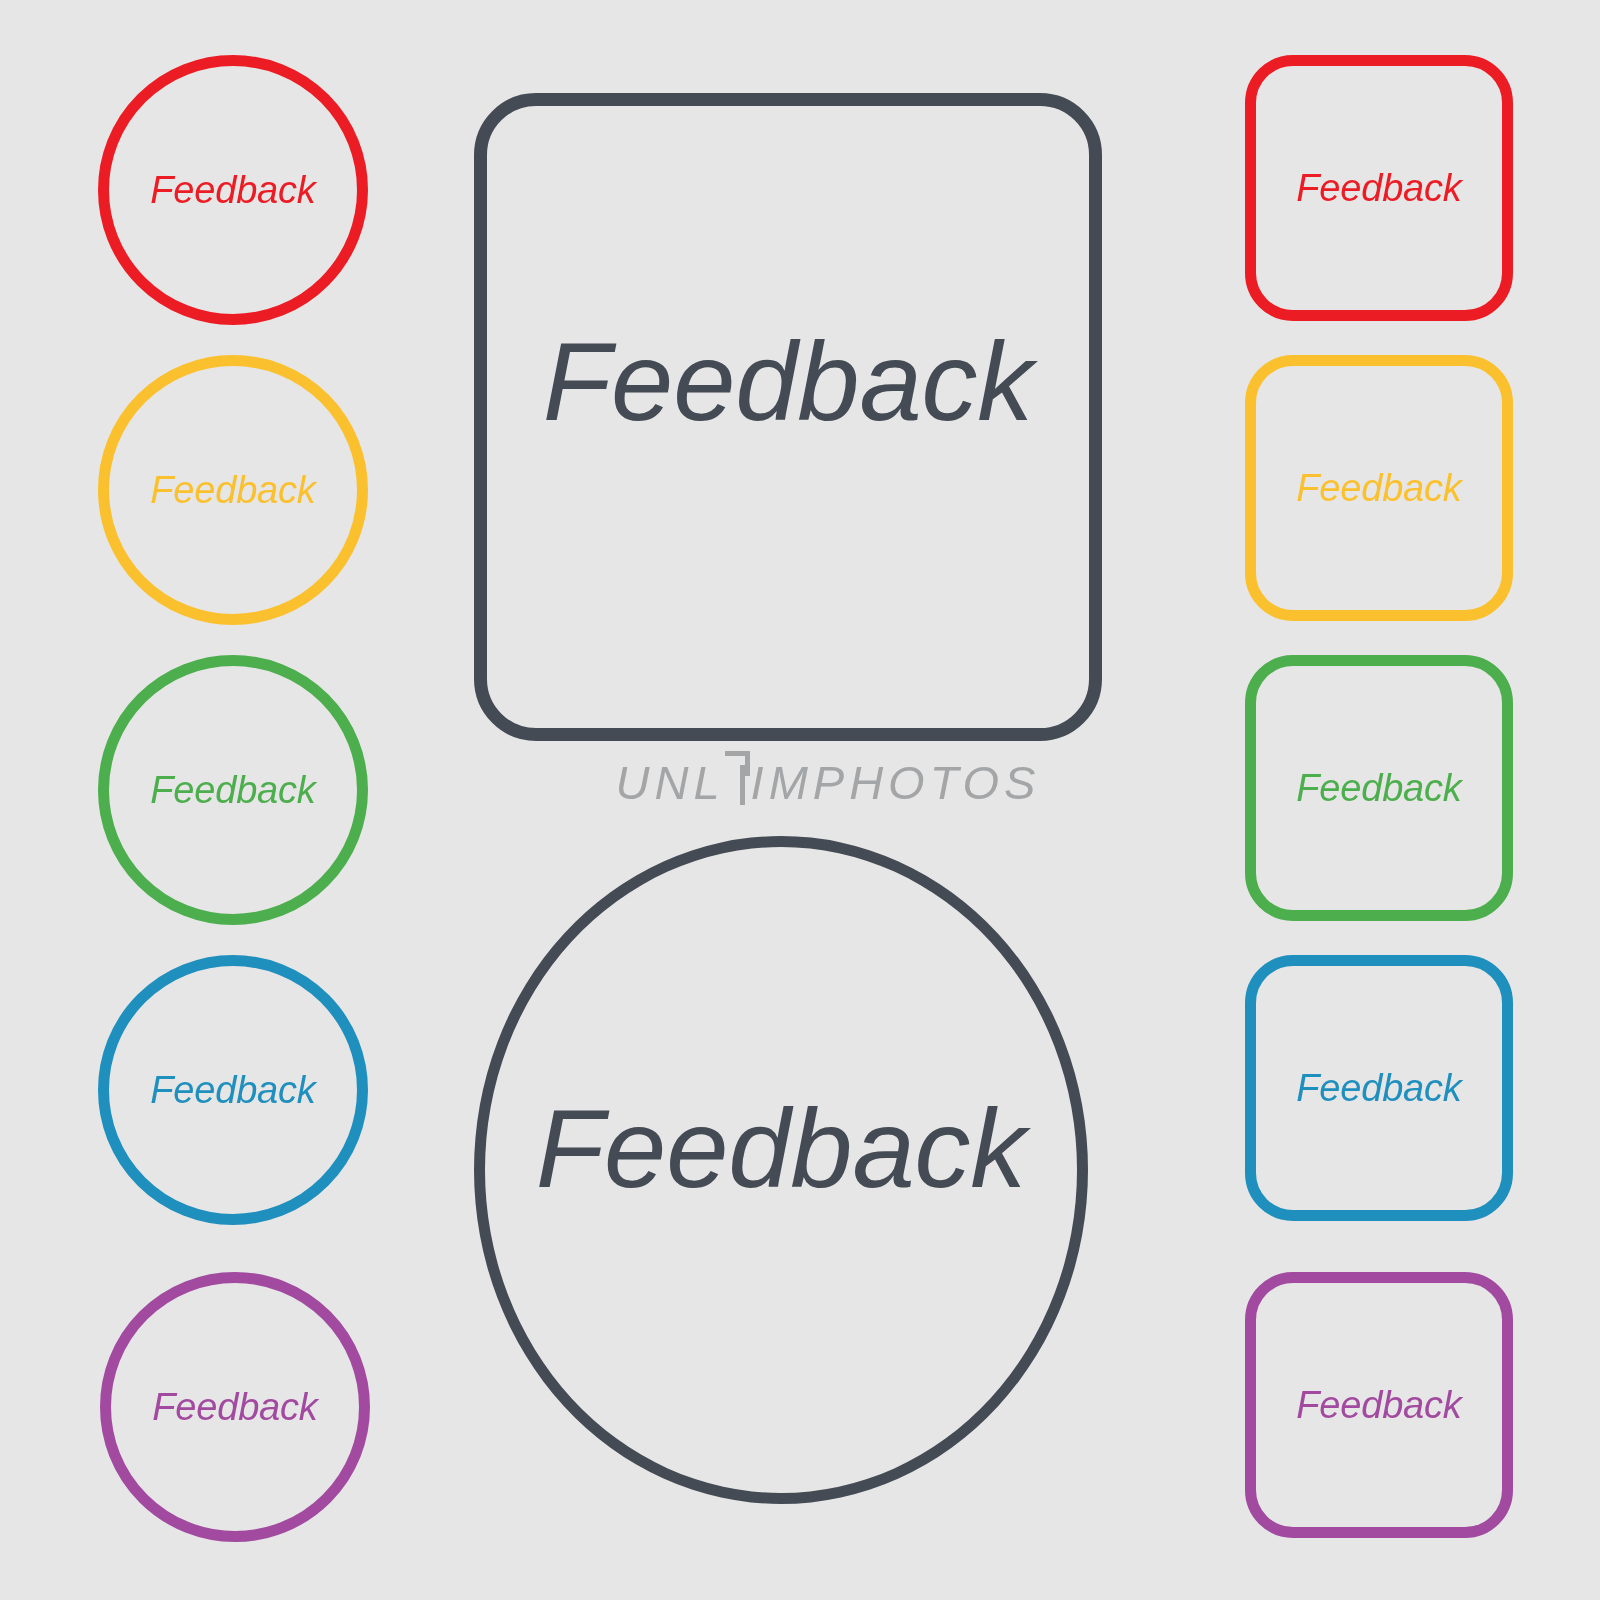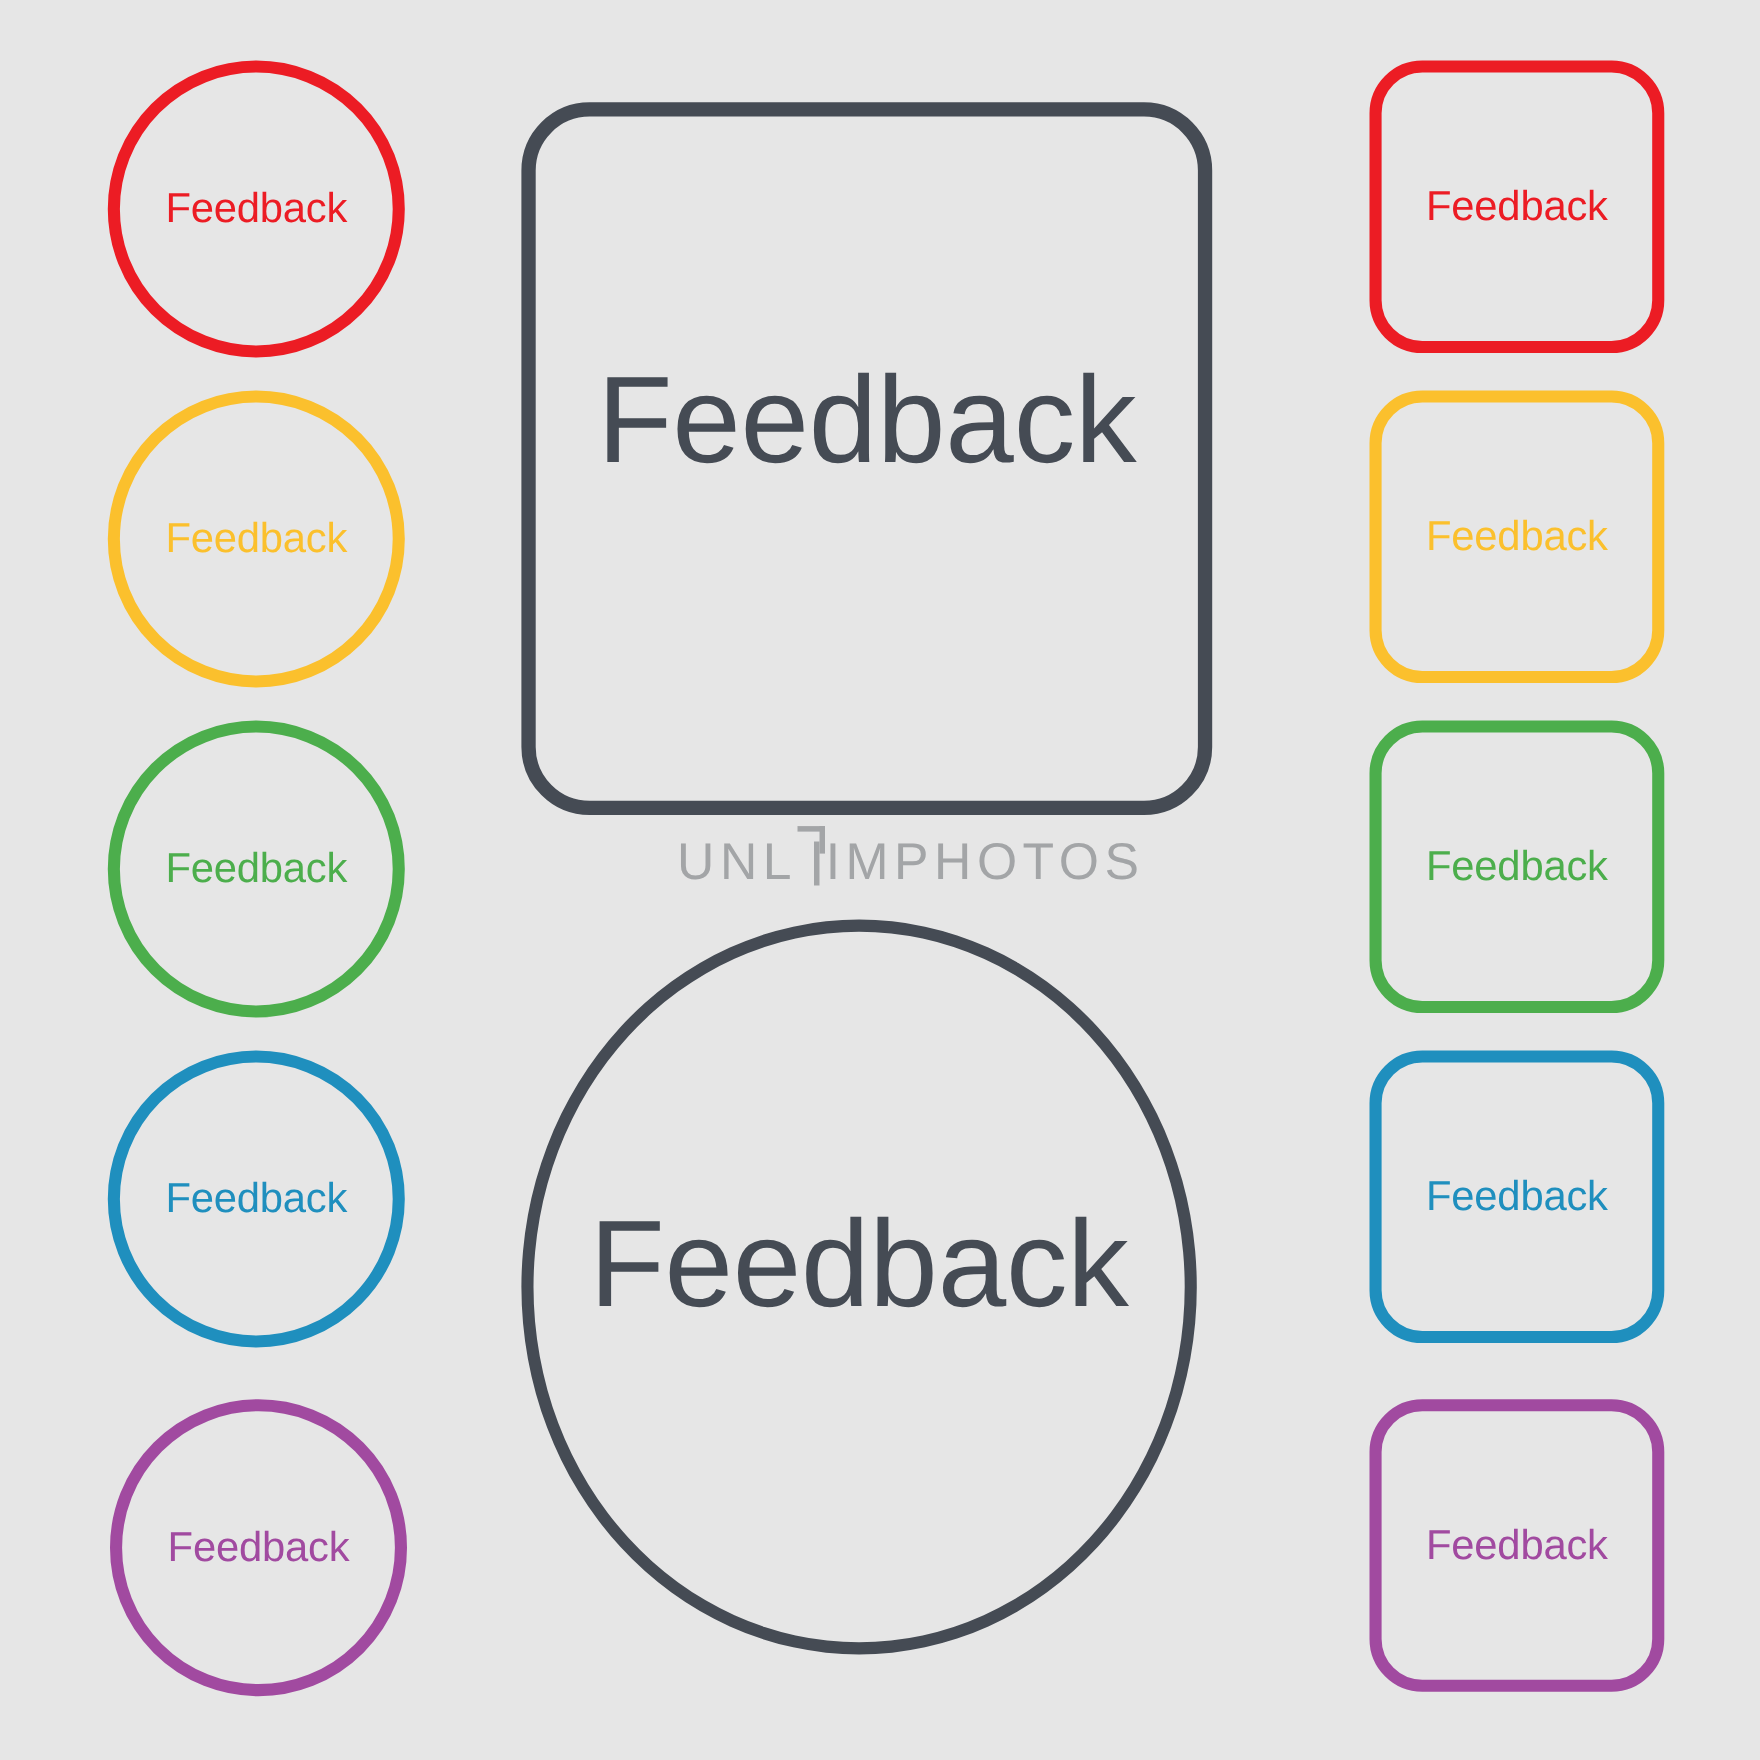--- a/index.html
+++ b/index.html
@@ -11,20 +11,21 @@
     height: 1600px;
     background: #e6e6e6;
     font-family: "Liberation Sans", sans-serif;
     overflow: hidden;
   }
   #stage {
     position: relative;
     width: 1600px;
     height: 1508px;
     background: #e6e6e6;
+    font-style: italic;
   }
 
   
   .btn {
     position: absolute;
     box-sizing: border-box;
     display: flex;
     align-items: center;
     justify-content: center;
     background: transparent;

